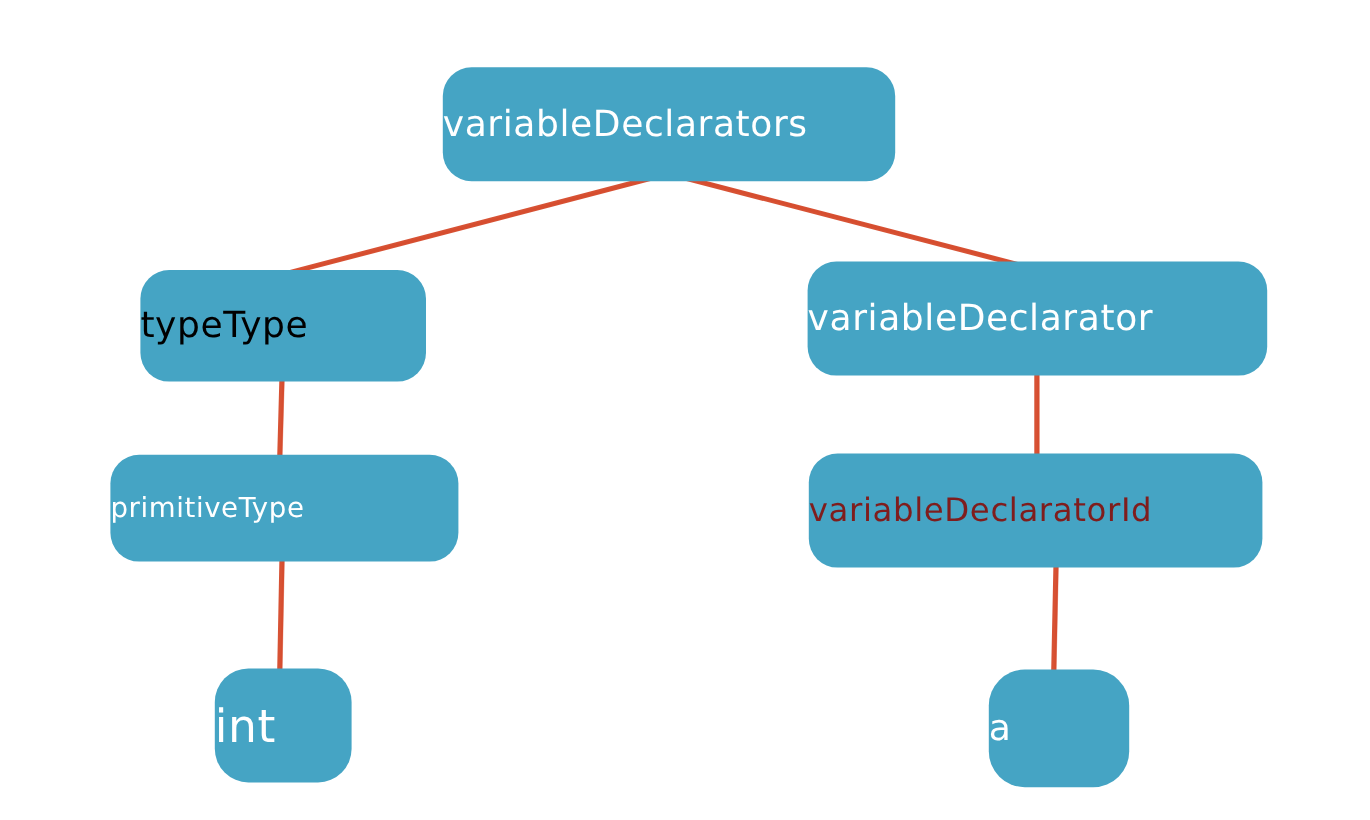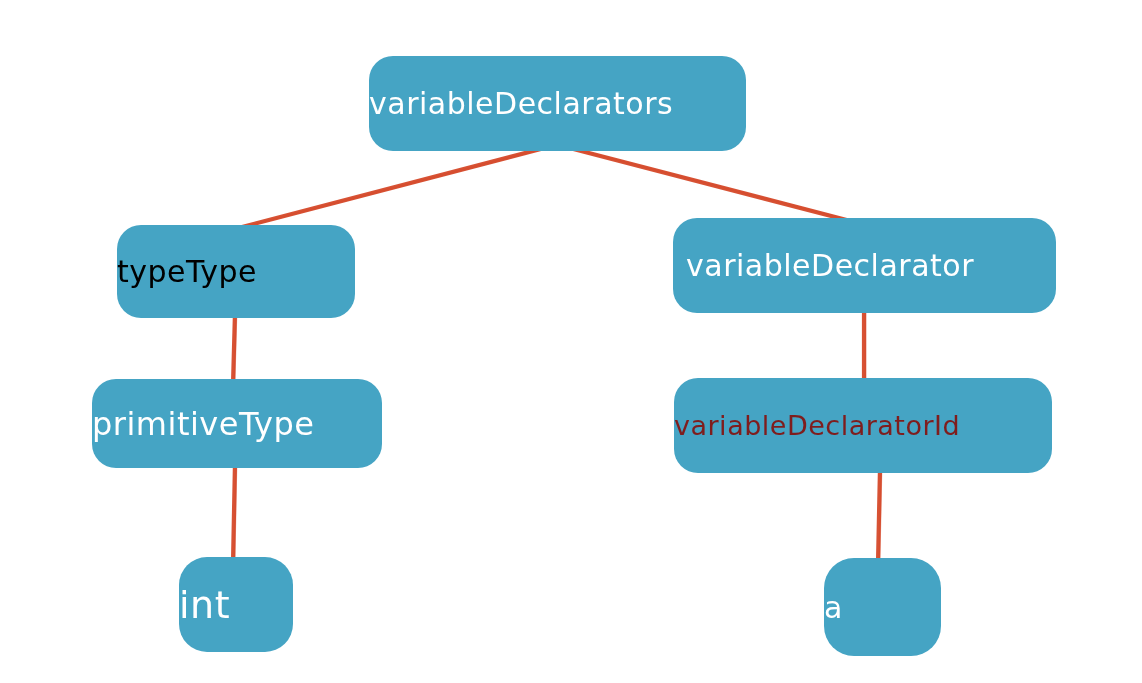--- a/index.html
+++ b/index.html
@@ -53,24 +53,24 @@
       <line x1="880" y1="468" x2="878" y2="563" stroke="#d5492a" stroke-width="4.2" stroke-linecap="round" opacity="0.95"></line>
       <line x1="881.4" y1="468" x2="879.4" y2="563" stroke="#d5492a" stroke-width="2" stroke-linecap="round" opacity="0.45"></line>
     </svg>
 
   <div class="node" style="left: 369px; top: 56px; width: 377px; height: 95px; border-radius: 24px; background: rgb(69, 164, 196); color: rgb(255, 255, 255); font-size: 30px;">
     <span>variableDeclarators</span>
   </div>
   <div class="node" style="left: 117px; top: 225px; width: 238px; height: 93px; border-radius: 24px; background: rgb(69, 164, 196); color: #000000; font-size: 30px;">
     <span>typeType</span>
   </div>
-  <div class="node" style="left: 673px; top: 218px; width: 383px; height: 95px; border-radius: 24px; background: rgb(69, 164, 196); color: rgb(255, 255, 255); font-size: 30px; padding-left: 13px;">
+  <div class="node" style="left: 673px; top: 218px; width: 383px; height: 95px; border-radius: 24px; background: rgb(69, 164, 196); color: rgb(255, 255, 255); font-size: 30px;">
     <span>variableDeclarator</span>
   </div>
-  <div class="node" style="left: 92px; top: 379px; width: 290px; height: 89px; border-radius: 24px; background: rgb(69, 164, 196); color: rgb(255, 255, 255); font-size: 32px;">
+  <div class="node" style="left: 92px; top: 379px; width: 290px; height: 89px; border-radius: 24px; background: rgb(69, 164, 196); color: rgb(255, 255, 255); font-size: 23px;">
     <span>primitiveType</span>
   </div>
   <div class="node" style="left: 674px; top: 378px; width: 378px; height: 95px; border-radius: 24px; background: rgb(69, 164, 196); color: #7f1d1d; font-size: 27px;">
     <span>variableDeclaratorId</span>
   </div>
   <div class="node" style="left: 179px; top: 557px; width: 114px; height: 95px; border-radius: 28px; background: rgb(69, 164, 196); color: rgb(255, 255, 255); font-size: 38px;">
     <span>int</span>
   </div>
   <div class="node" style="left: 824px; top: 558px; width: 117px; height: 98px; border-radius: 30px; background: rgb(69, 164, 196); color: rgb(255, 255, 255); font-size: 30px;">
     <span>a</span>

